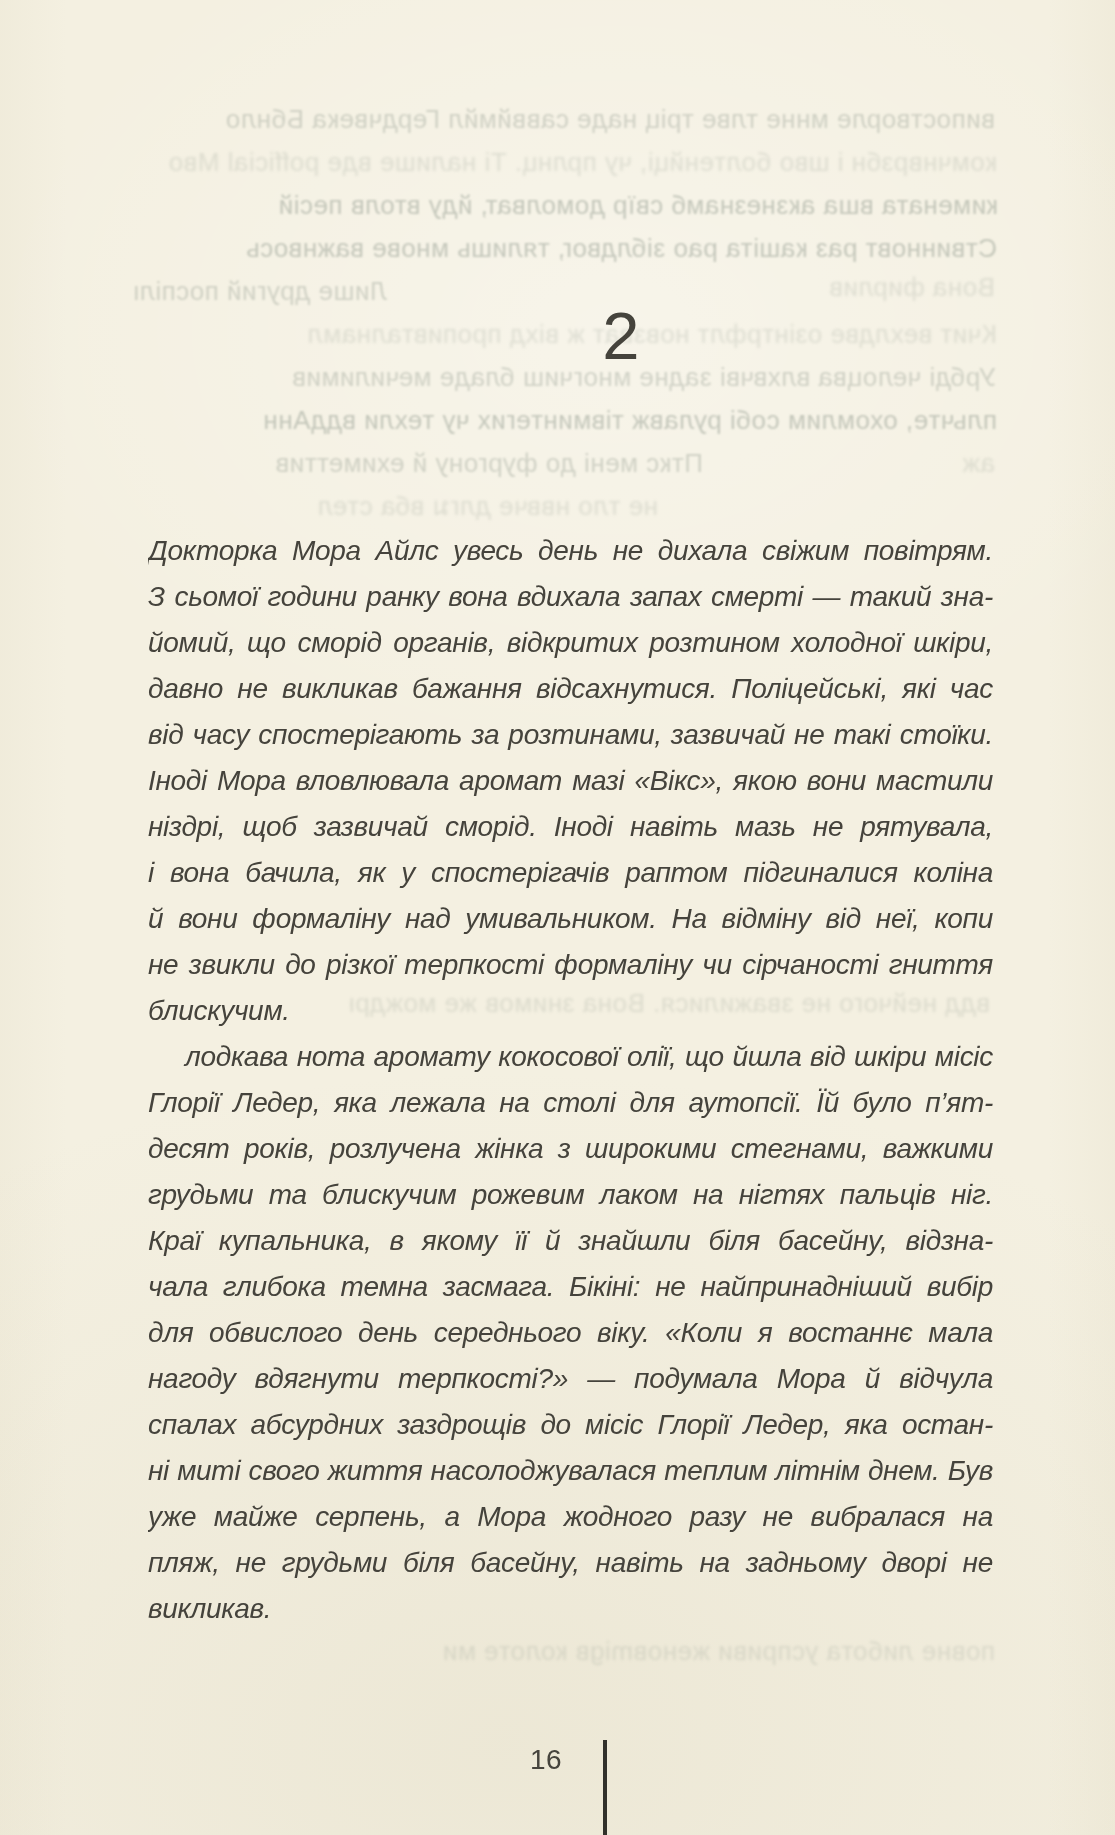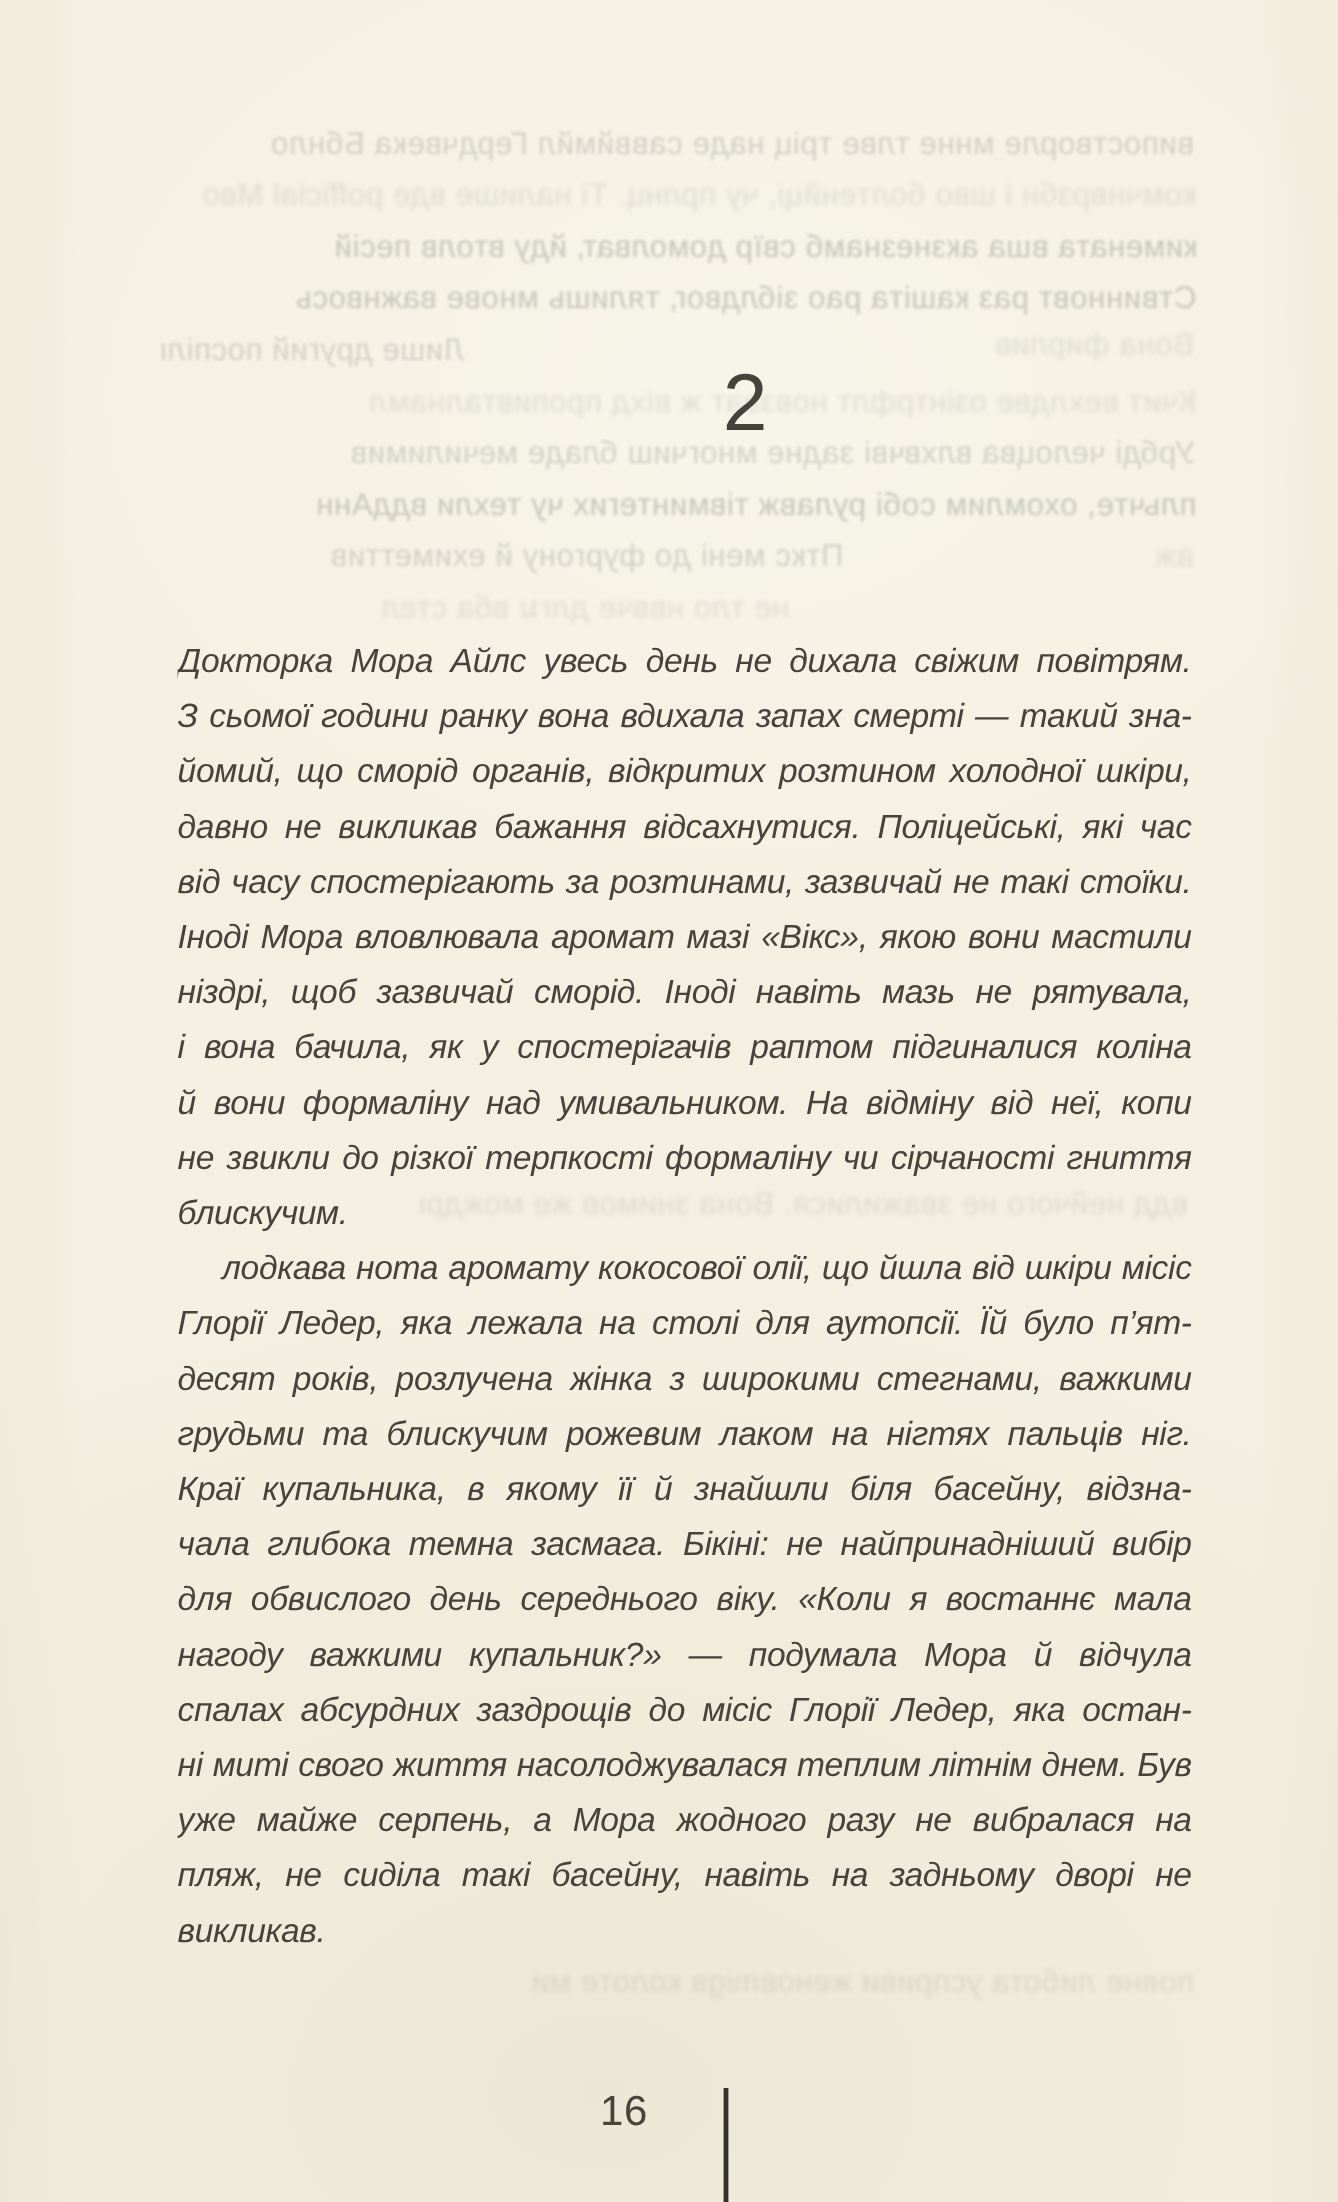--- a/index.html
+++ b/index.html
@@ -57,22 +57,22 @@
     -moz-text-align-last: justify;
     text-align-last: justify;
     overflow: hidden;
   }
   .para .line:last-child { text-align-last: left; -moz-text-align-last: left; }
   .para-2 .line:first-child { text-indent: 37px; }
 
   .page-footer-number {
     position: absolute;
     top: 1745px; left: 500px; width: 92px;
-    text-align: left;
-    font-size: 35px; line-height: 30px;
+    text-align: center;
+    font-size: 28px; line-height: 30px;
     color: #46443d;
     letter-spacing: 0.5px;
   }
   .footer-rule {
     position: absolute;
     top: 1740px; left: 603px;
     width: 4px; height: 95px;
     background: #32312b;
   }
 </style>
@@ -114,23 +114,23 @@
       <div class="line">блискучим.</div>
     </div>
   <div class="para para-2">
       <div class="line">лодкава нота аромату кокосової олії, що йшла від шкіри місіс</div>
       <div class="line">Глорії Ледер, яка лежала на столі для аутопсії. Їй було п’ят-</div>
       <div class="line">десят років, розлучена жінка з широкими стегнами, важкими</div>
       <div class="line">грудьми та блискучим рожевим лаком на нігтях пальців ніг.</div>
       <div class="line">Краї купальника, в якому її й знайшли біля басейну, відзна-</div>
       <div class="line">чала глибока темна засмага. Бікіні: не найпринадніший вибір</div>
       <div class="line">для обвислого день середнього віку. «Коли я востаннє мала</div>
-      <div class="line">нагоду важкими купальник?» — подумала Мора й відчула</div>
+      <div class="line">нагоду вдягнути терпкості?» — подумала Мора й відчула</div>
       <div class="line">спалах абсурдних заздрощів до місіс Глорії Ледер, яка остан-</div>
       <div class="line">ні миті свого життя насолоджувалася теплим літнім днем. Був</div>
       <div class="line">уже майже серпень, а Мора жодного разу не вибралася на</div>
-      <div class="line">пляж, не сиділа такі басейну, навіть на задньому дворі не</div>
+      <div class="line">пляж, не грудьми біля басейну, навіть на задньому дворі не</div>
       <div class="line">викликав.</div>
     </div>
 </div>
 
 <div class="page-footer-number">16</div>
 <div class="footer-rule"></div>
 
 </body></html>

